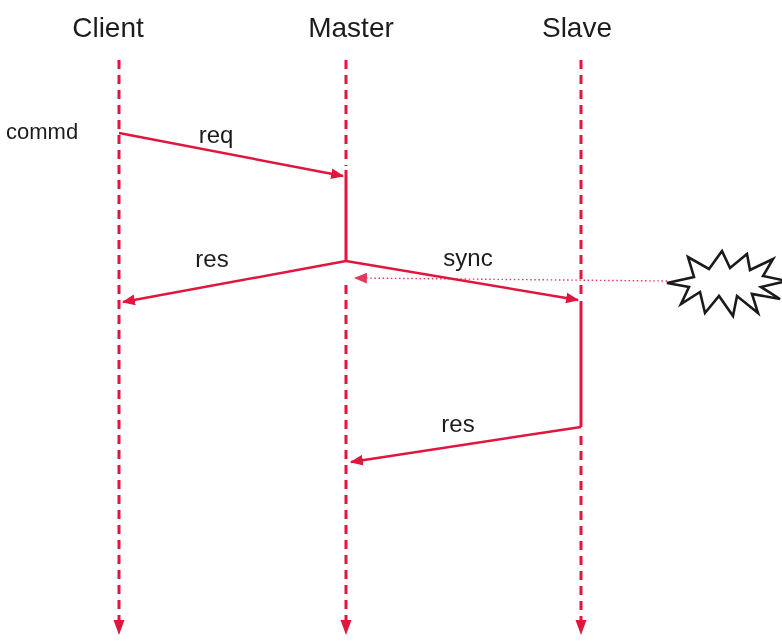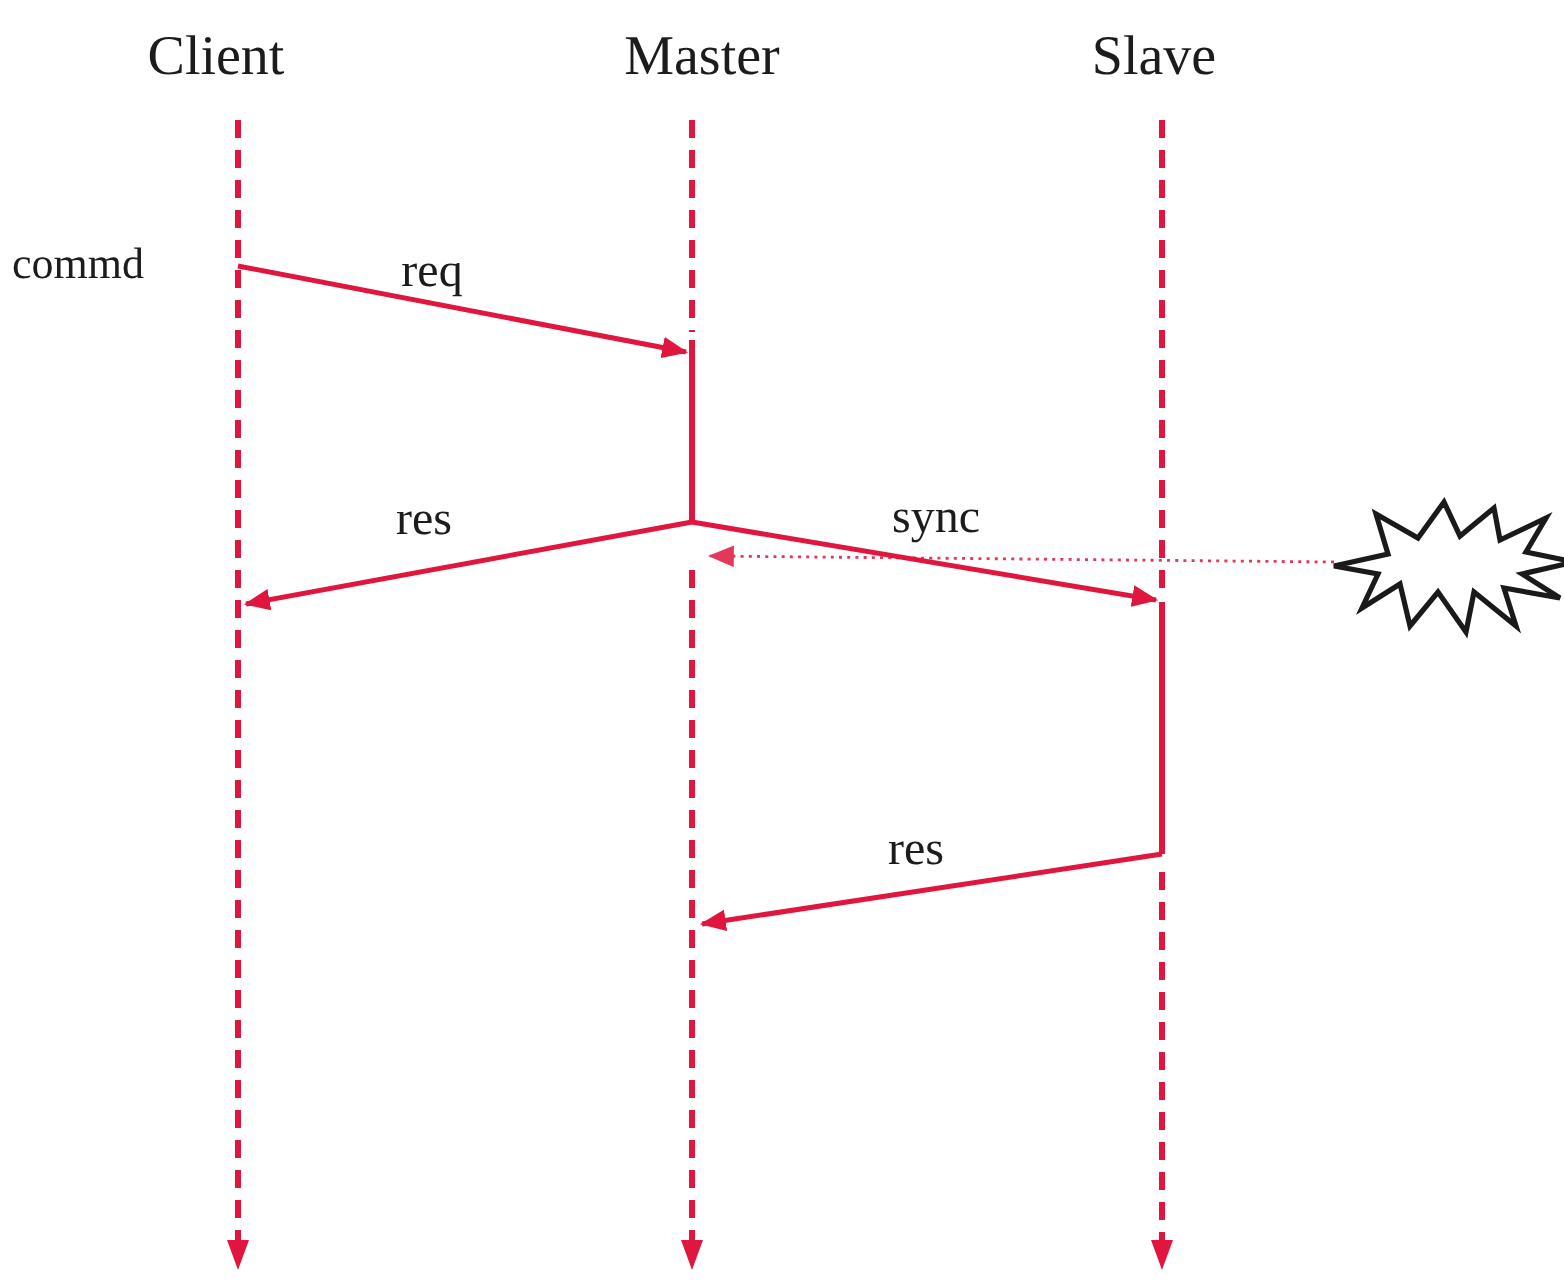--- a/index.html
+++ b/index.html
@@ -4,21 +4,21 @@
 <style>
   html, body {
     margin: 0;
     padding: 0;
     background: var(--bg, #ffffff);
     width: 782px;
     height: 641px;
     overflow: hidden;
     font-family: "Liberation Sans", sans-serif;
   }
-  .stage { position: relative; width: 782px; height: 641px; font-family: Liberation Serif, serif; }
+  .stage { position: relative; width: 782px; height: 641px; }
   svg { display: block; }
 
   .lifeline {
     stroke: var(--line, #e0163f);
     stroke-width: 3;
     stroke-dasharray: 9 6;
     fill: none;
   }
   .activation {
     stroke: var(--line, #e0163f);

